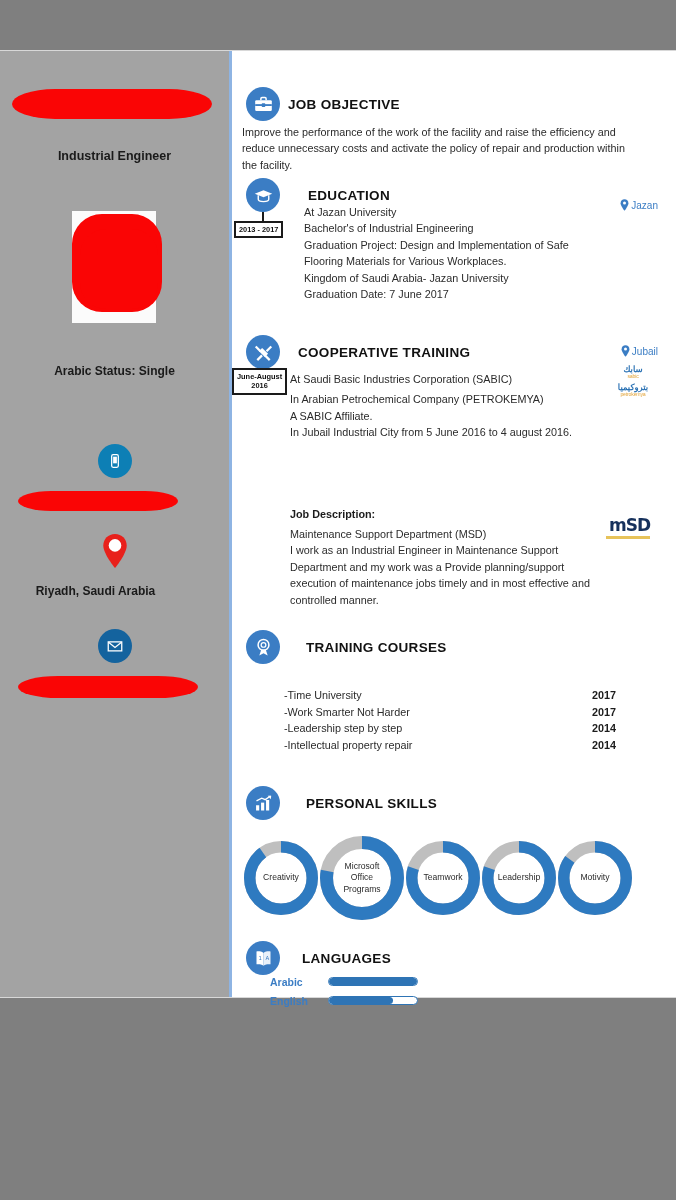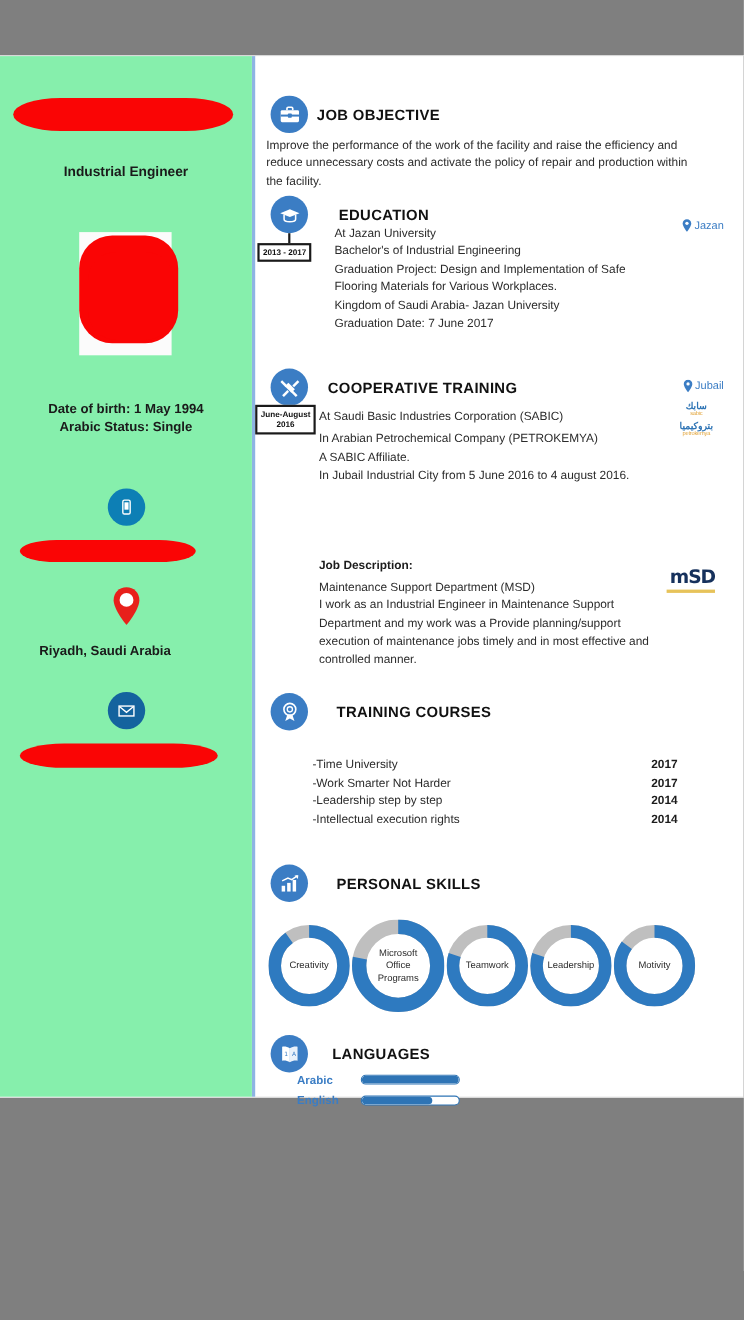--- a/index.html
+++ b/index.html
@@ -15,21 +15,21 @@
     width: 676px; height: 948px;
     background: #ffffff;
     border-top: 1px solid #d8d8d8;
     border-bottom: 1px solid #d8d8d8;
     display: flex;
   }
   
   #left-col {
     width: 229px; height: 100%;
     position: relative;
-    background: #86efac;
+    background: #a3a3a3;
     flex: 0 0 229px;
   }
   #divider {
     width: 3px; height: 100%;
     background: #8eb4e3;
     flex: 0 0 3px;
   }
   .redact {
     background: #fa0505;
     border-radius: 40px/22px;
@@ -223,21 +223,20 @@
     <div id="name-row">h</div>
     <div class="redact" id="name-redact"></div>
 
     <div id="job-title">Industrial Engineer</div>
 
     <div id="photo-box"></div>
     <div class="redact" id="photo-redact"></div>
     <div class="redact" id="photo-redact2"></div>
 
     <div id="dob">
-      <div>Date of birth: 1 May 1994</div>
       <div>Arabic Status: Single</div>
     </div>
 
     <div class="contact-icon" id="phone-icon" style="display:flex;align-items:center;justify-content:center;">
       <svg viewBox="0 0 24 24" width="16" height="16" fill="#ffffff">
         <rect x="7" y="2.5" width="10" height="19" rx="2.2" fill="none" stroke="#ffffff" stroke-width="1.9"></rect>
         <rect x="9.2" y="5.5" width="5.6" height="10" fill="#ffffff"></rect>
       </svg>
     </div>
     <div class="redact" id="phone-redact"></div>
@@ -370,21 +369,21 @@
       </div>
       <div class="course-row">
         <span>-Work Smarter Not Harder</span>
         <span class="course-year">2017</span>
       </div>
       <div class="course-row">
         <span>-Leadership step by step</span>
         <span class="course-year">2014</span>
       </div>
       <div class="course-row">
-        <span>-Intellectual execution rights</span>
+        <span>-Intellectual property repair</span>
         <span class="course-year">2014</span>
       </div>
     </div>
 
     <div class="sec-head" id="sec-skills">
       <div class="sec-icon">
         <svg viewBox="0 0 24 24">
           <rect x="3.5" y="14" width="3.6" height="6" fill="#ffffff"></rect>
           <rect x="9.2" y="11" width="3.6" height="9" fill="#ffffff"></rect>
           <rect x="14.9" y="8" width="3.6" height="12" fill="#ffffff"></rect>

